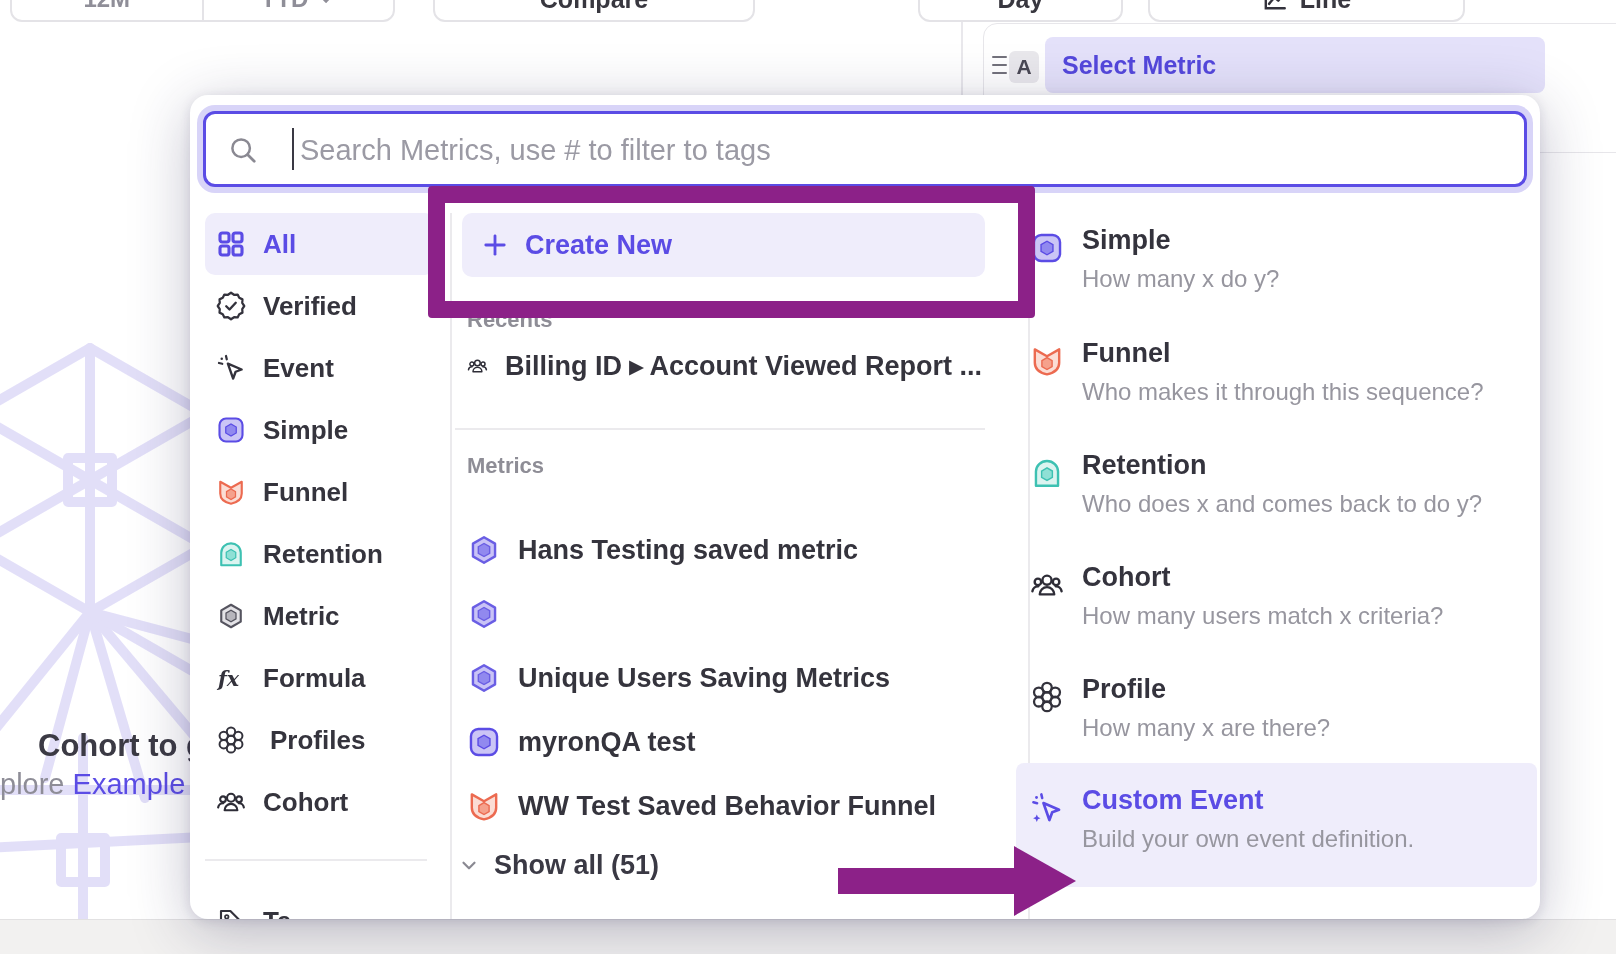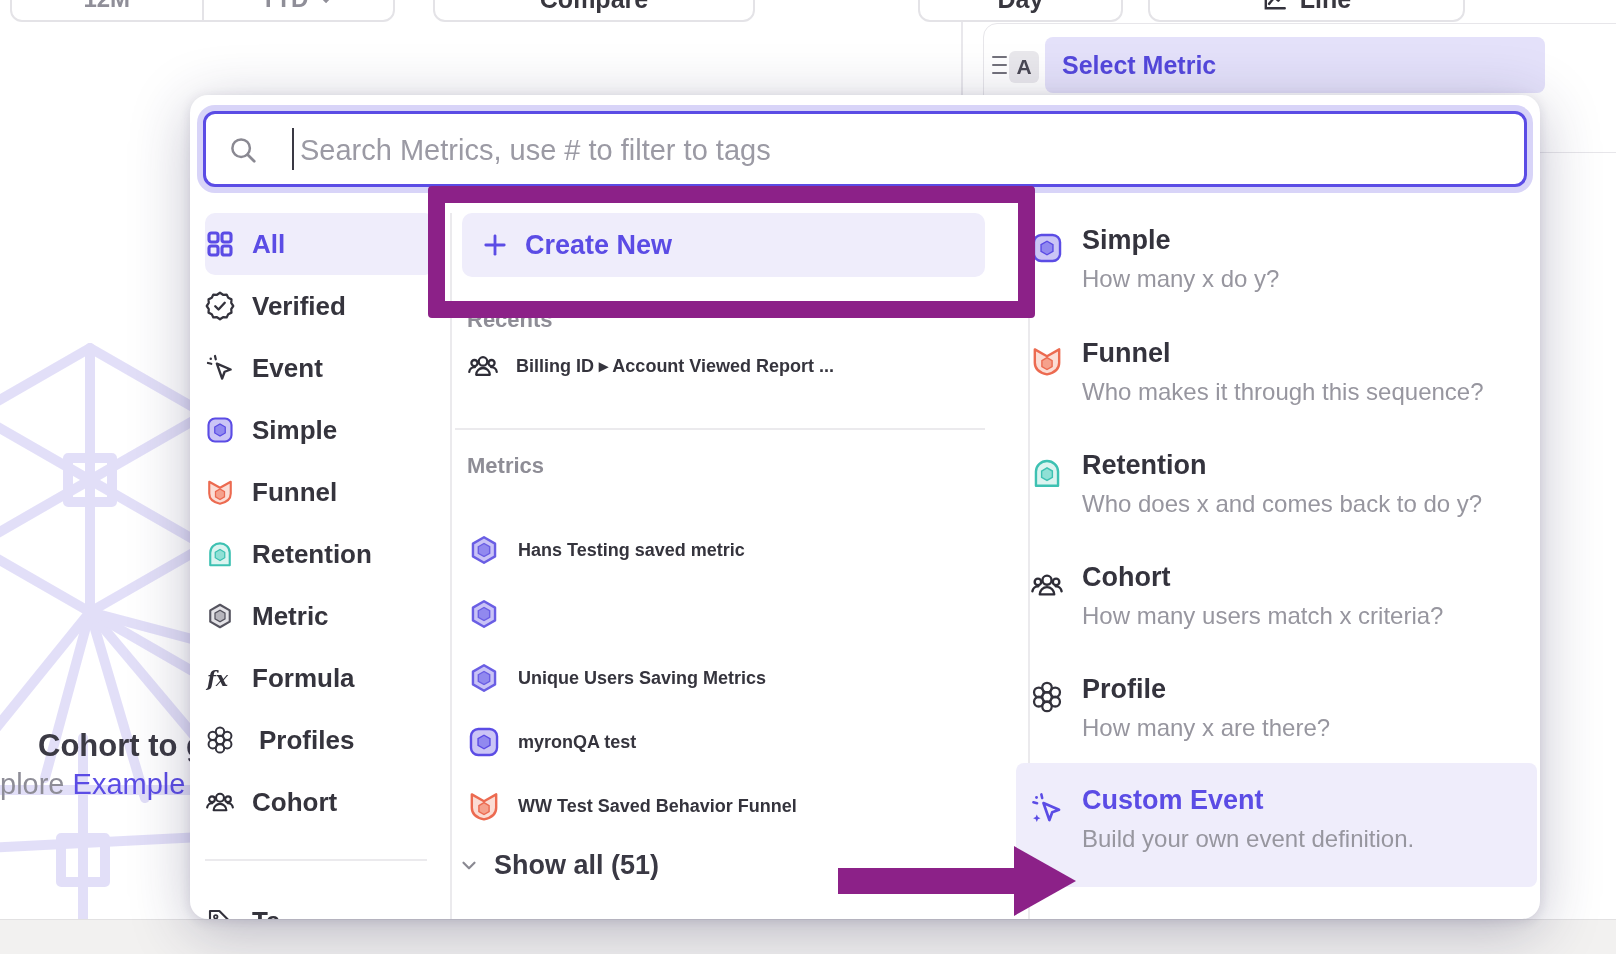--- a/index.html
+++ b/index.html
@@ -43,29 +43,29 @@
   .caret{position:absolute;left:86px;top:14px;width:2px;height:42px;background:#3A3944;}
   .search-input{position:absolute;left:92px;top:2px;width:1190px;height:66px;border:none;outline:none;
     font-family:"Liberation Sans",sans-serif;font-size:29px;color:#35343D;background:transparent;}
   .search-input::placeholder{color:#9B9AA4;opacity:1;}
 
   .divider-v{position:absolute;top:118px;bottom:0;width:2px;background:#EBEAED;}
   .dv1{left:260px;} .dv2{left:838px;}
   .divider-h{position:absolute;height:2px;background:#EBEAED;}
 
   .side-item{position:absolute;left:15px;width:230px;height:62px;display:flex;align-items:center;gap:17px;
-    padding-left:0;box-sizing:border-box;border-radius:10px;font-size:26px;font-weight:600;color:#35343D;}
+    padding-left:11px;box-sizing:border-box;border-radius:10px;font-size:26px;font-weight:600;color:#35343D;}
   .side-item.selected{background:#EFEDFB;color:#5B4CE5;}
   .sidebar-divider{left:15px;top:764px;width:222px;}
 
   .create-new{position:absolute;left:272px;top:118px;width:523px;height:64px;background:#EFEDFB;border-radius:10px;
     display:flex;align-items:center;gap:17px;padding-left:20px;box-sizing:border-box;color:#5B4CE5;font-size:27px;font-weight:700;}
   .section-label{position:absolute;left:277px;font-size:22px;font-weight:600;color:#8E8D96;}
   .list-row{position:absolute;left:277px;width:515px;height:62px;display:flex;align-items:center;gap:17px;
-    font-size:18px;font-weight:600;color:#35343D;white-space:nowrap;}
+    font-size:27px;font-weight:600;color:#35343D;white-space:nowrap;}
   .show-all{position:absolute;left:268px;top:748px;height:44px;display:flex;align-items:center;gap:14px;
     font-size:27px;font-weight:600;color:#3A3944;}
 
   .type-row{position:absolute;left:826px;width:521px;height:124px;border-radius:8px;}
   .type-row.highlighted{background:#EFEDFB;}
   .type-row .icon{position:absolute;left:14px;top:28px;}
   .type-title{position:absolute;left:66px;top:22px;font-size:27px;font-weight:700;color:#34333D;}
   .type-row.highlighted .type-title{color:#5B4CE5;}
   .type-subtitle{position:absolute;left:66px;top:62px;font-size:24px;color:#97969F;}
 

